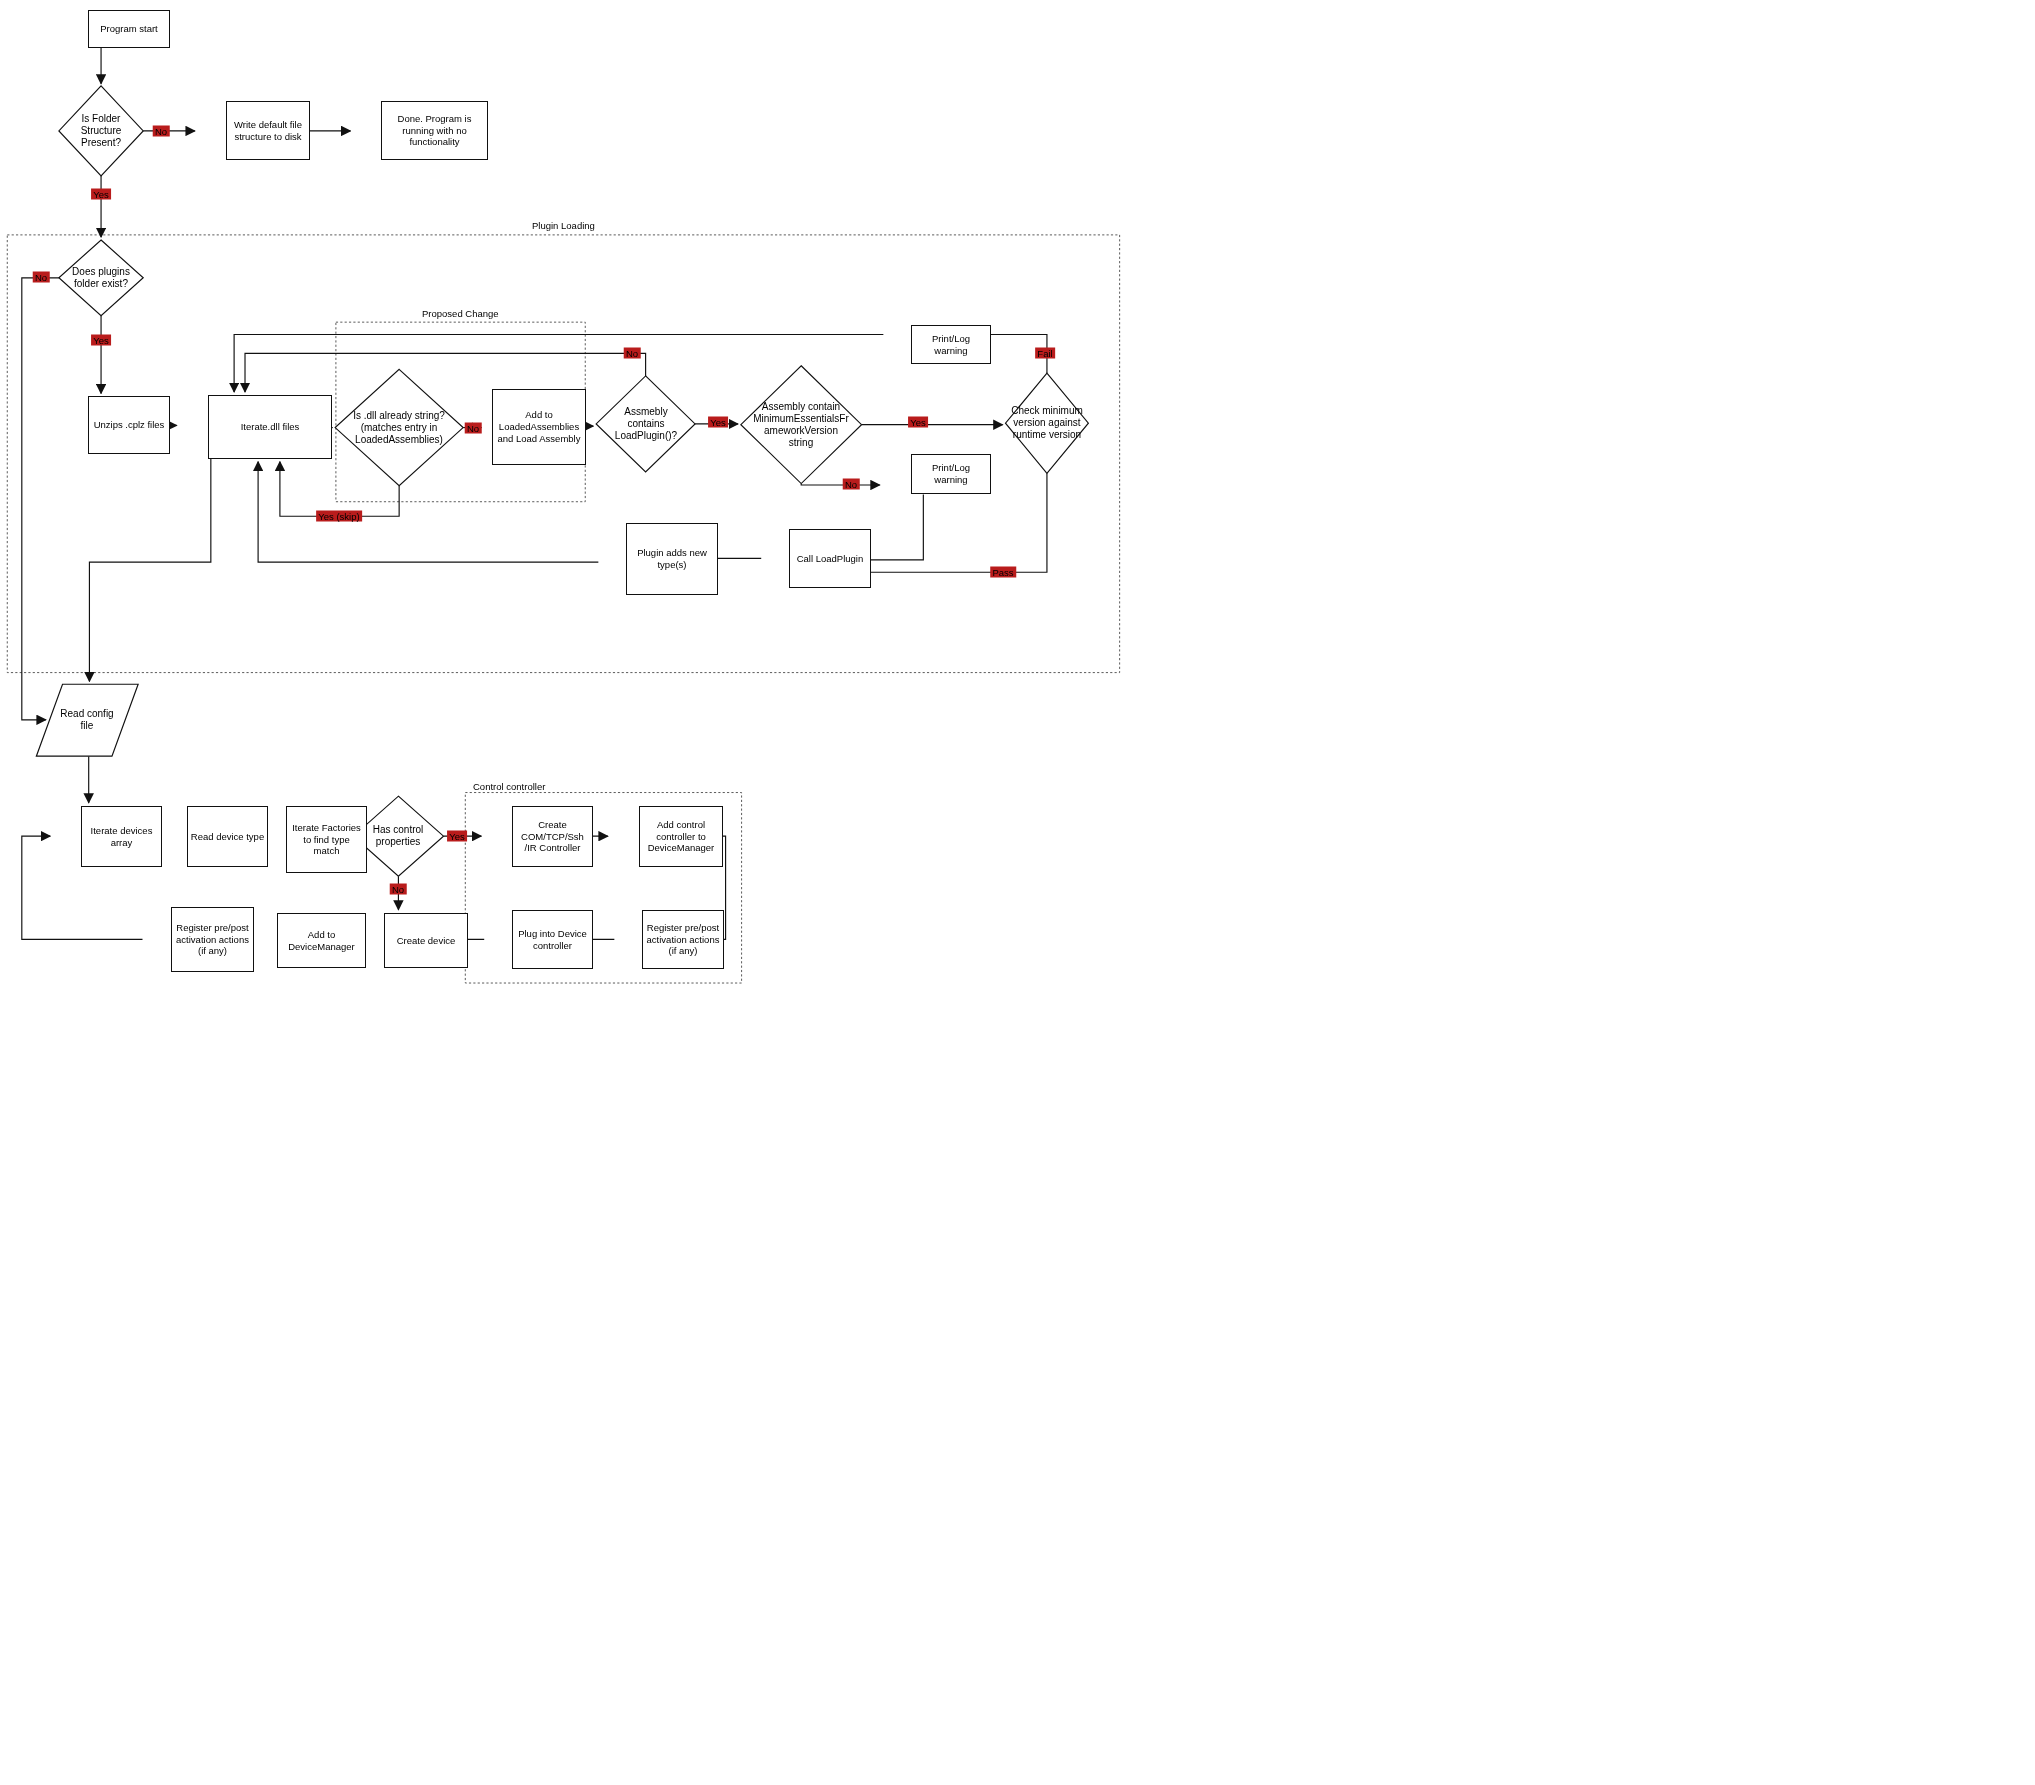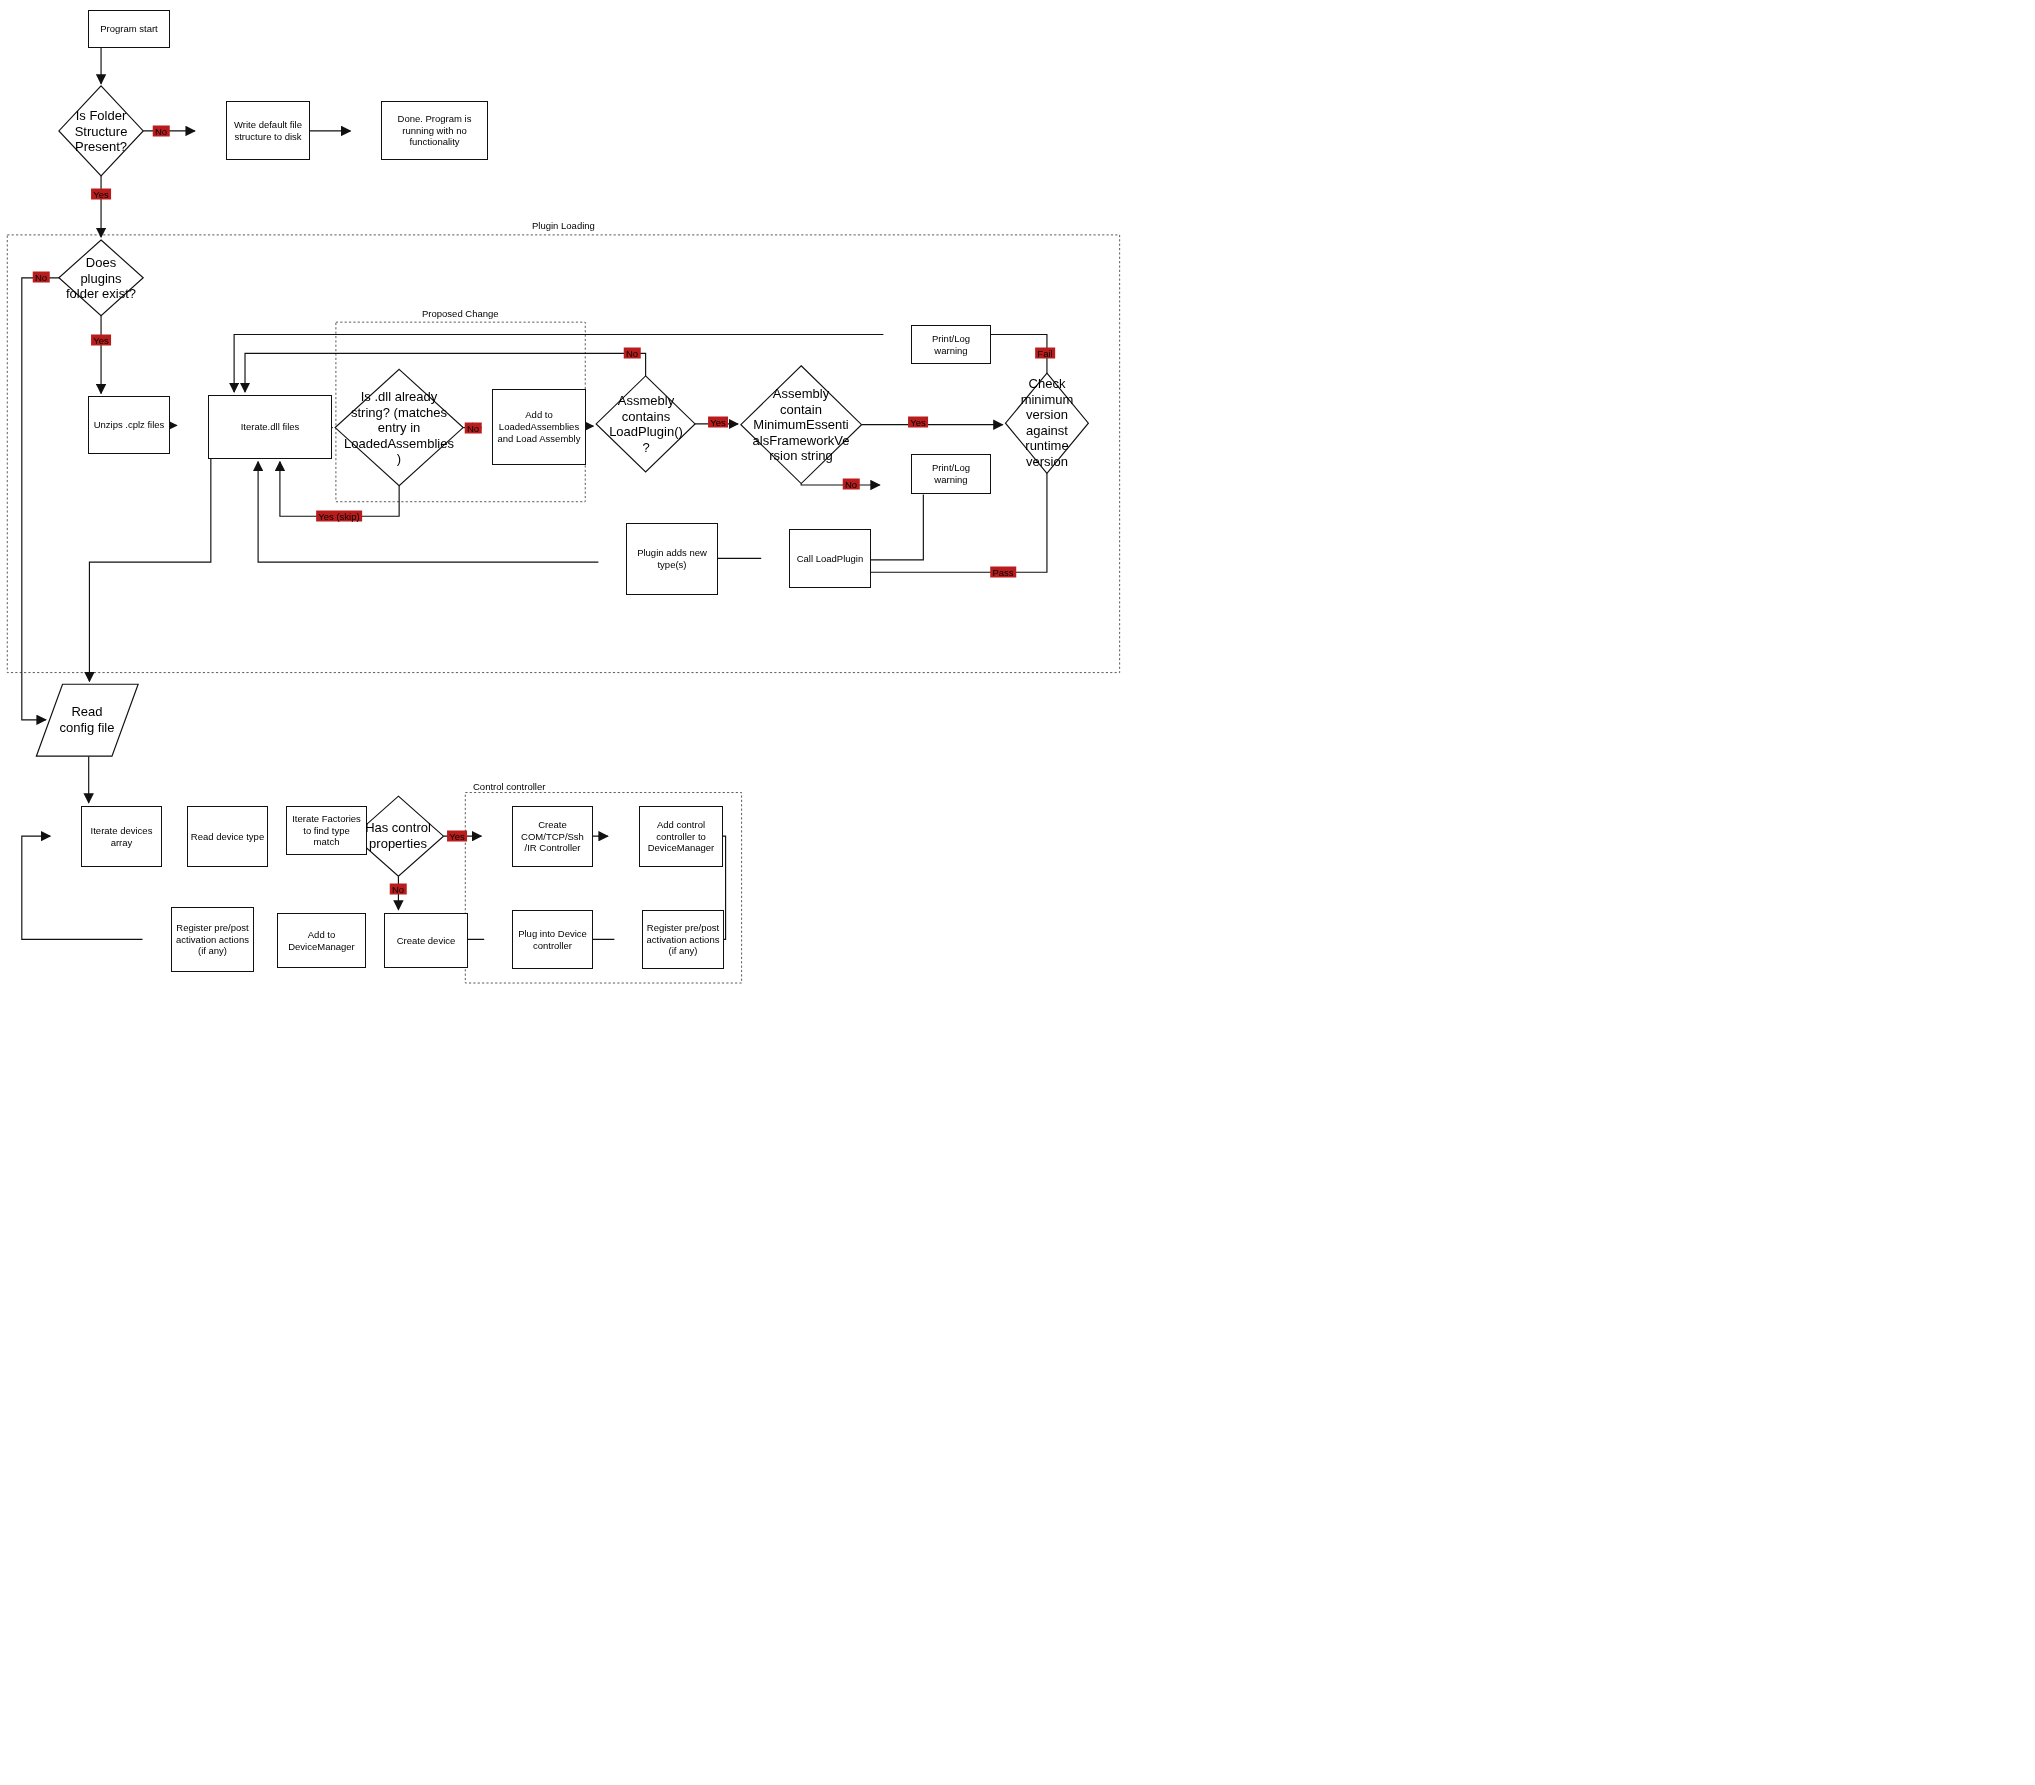--- a/index.html
+++ b/index.html
@@ -9,21 +9,21 @@
   svg.layer { position:absolute; left:0; top:0; }
   .node {
     position:absolute; background:#fff; border:1.2px solid #111;
     display:flex; align-items:center; justify-content:center;
     text-align:center; font-size:9.5px; line-height:1.25; padding:2.2px;
     overflow-wrap:break-word; word-break:break-word;margin-left:28px;
   }
   .shape-label {
     position:absolute; transform:translate(-50%,-50%);
     display:flex; align-items:center; justify-content:center;
-    text-align:center; font-size:13px; line-height:1.2;
+    text-align:center; font-size:10px; line-height:1.2;
     overflow-wrap:break-word; word-break:break-word;
   }
   .edge-label {
     position:absolute; transform:translate(-50%,-50%);
     background:#b91c1c; font-size:9.5px; padding:0 2.2px; white-space:nowrap;
   }
   .group-label { position:absolute; font-size:9.5px; white-space:nowrap;text-align:center; }
 </style>
 </head>
 <body>
@@ -102,21 +102,21 @@
   <div class="node" style="left:353px;top:101px;width:107px;height:59px">Done.  Program is running with no functionality</div>
   <div class="node" style="left:60px;top:396px;width:82px;height:58px">Unzips .cplz files</div>
   <div class="node" style="left:180px;top:395px;width:124px;height:64px">Iterate.dll files</div>
   <div class="node" style="left:464px;top:389px;width:94px;height:76px">Add to LoadedAssemblies and Load Assembly</div>
   <div class="node" style="left:883px;top:325px;width:80px;height:39px">Print/Log warning</div>
   <div class="node" style="left:883px;top:454px;width:80px;height:40px">Print/Log warning</div>
   <div class="node" style="left:761px;top:529px;width:82px;height:59px">Call LoadPlugin</div>
   <div class="node" style="left:598px;top:523px;width:92px;height:72px">Plugin adds new type(s)</div>
   <div class="node" style="left:53px;top:806px;width:81px;height:61px">Iterate devices array</div>
   <div class="node" style="left:159px;top:806px;width:81px;height:61px">Read device type</div>
-  <div class="node" style="left:258px;top:806px;width:81px;height:49px">Iterate Factories to find type match</div>
+  <div class="node" style="left:258px;top:806px;width:81px;height:67px">Iterate Factories to find type match</div>
   <div class="node" style="left:484px;top:806px;width:81px;height:61px">Create COM/TCP/Ssh /IR Controller</div>
   <div class="node" style="left:611px;top:806px;width:84px;height:61px">Add control controller to DeviceManager</div>
   <div class="node" style="left:614px;top:910px;width:82px;height:59px">Register pre/post activation actions (if any)</div>
   <div class="node" style="left:484px;top:910px;width:81px;height:59px">Plug into Device controller</div>
   <div class="node" style="left:356px;top:913px;width:84px;height:55px">Create device</div>
   <div class="node" style="left:249px;top:913px;width:89px;height:55px">Add to DeviceManager</div>
   <div class="node" style="left:143px;top:907px;width:83px;height:65px">Register pre/post activation actions (if any)</div>
 
   <div class="shape-label" style="left:101px;top:131px;width:73px">Is Folder Structure Present?</div>
   <div class="shape-label" style="left:101px;top:278px;width:73px">Does plugins folder exist?</div>

